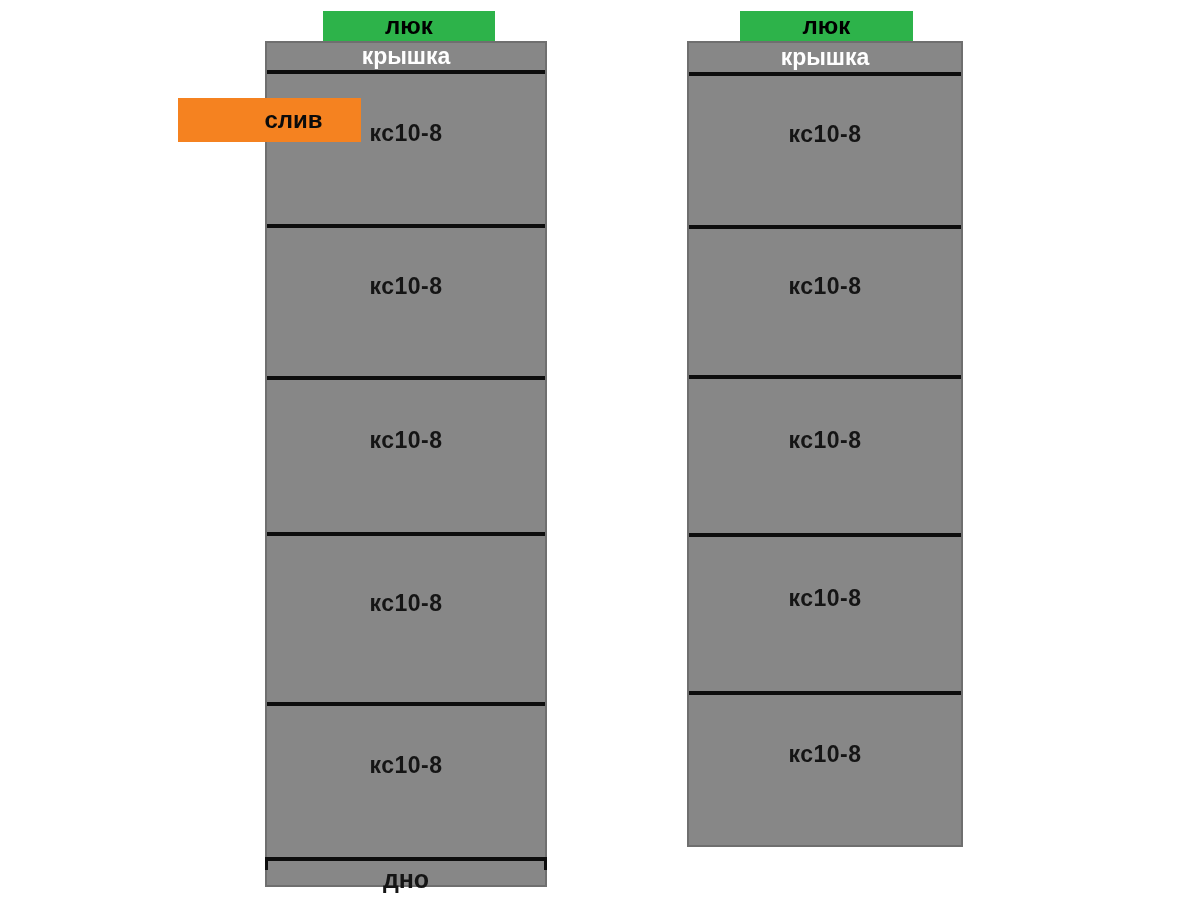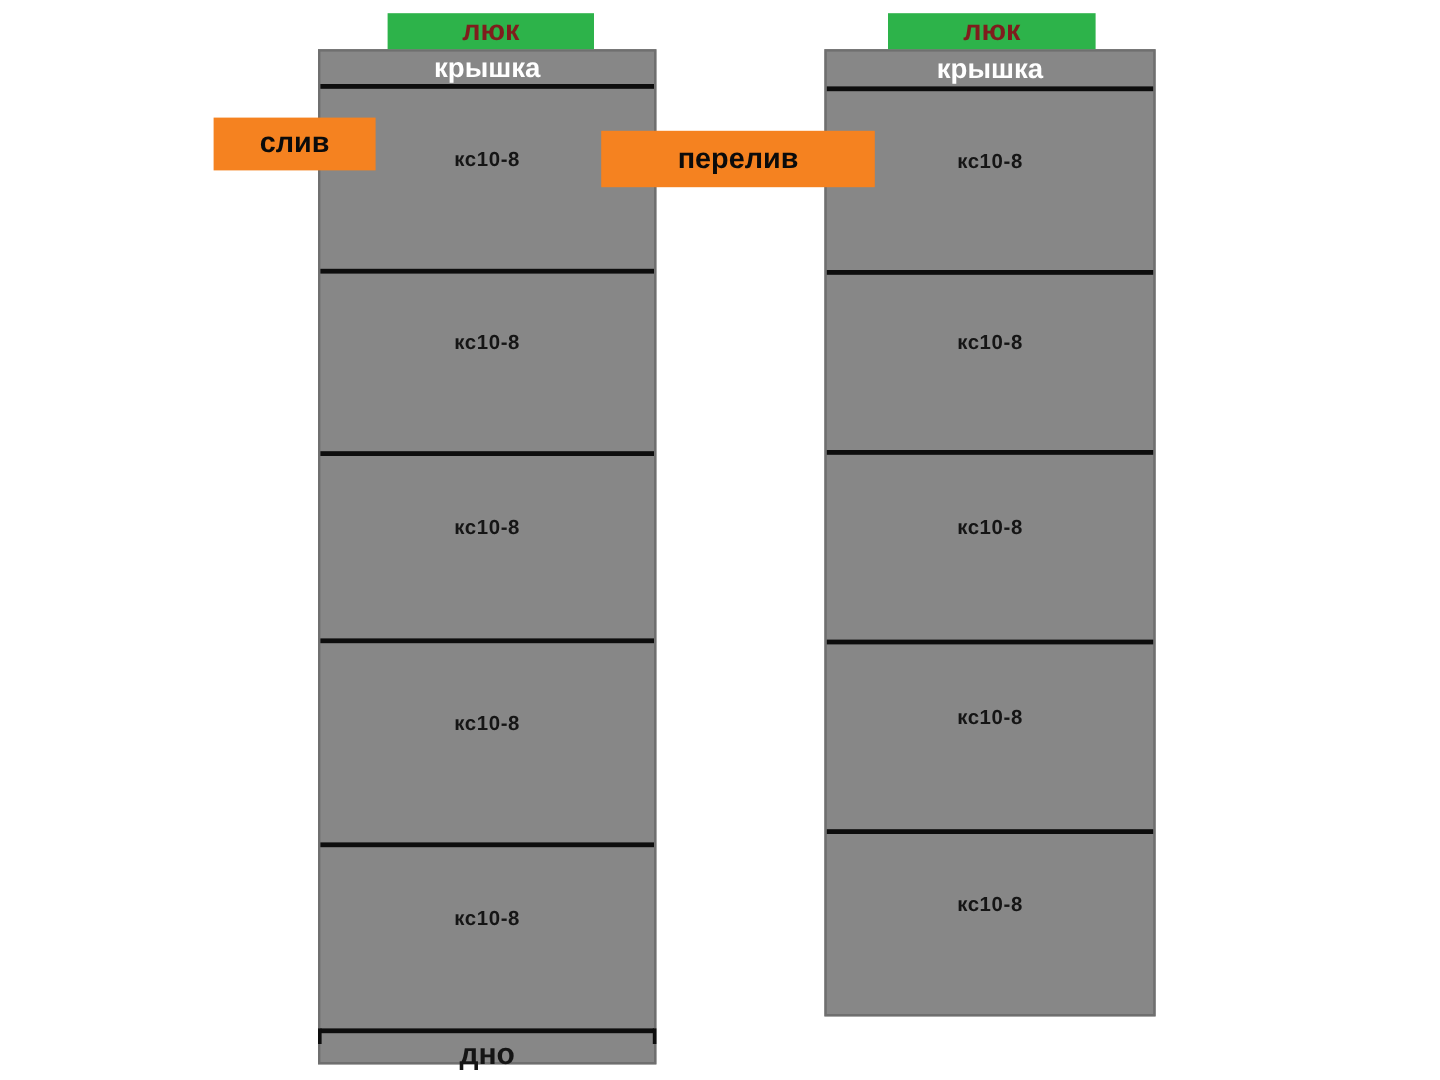--- a/index.html
+++ b/index.html
@@ -41,21 +41,21 @@
     color: #ffffff;
   }
   .column-left  .cover { height: 27px; }
   .column-right .cover { height: 29px; }
 
   .ring { border-top: 4px solid var(--line-black, #0d0d0d); }
   .ring-label {
     position: relative;
     top: -16px;
     font-weight: bold;
-    font-size: 17px;
+    font-size: 23px;
     color: #151515;
     letter-spacing: 0.5px;
   }
   .lc-r1 { height: 154px; } .lc-r2 { height: 152px; } .lc-r3 { height: 156px; }
   .lc-r4 { height: 170px; } .lc-r5 { height: 155px; }
   .rc-r1 { height: 153px; } .rc-r2 { height: 150px; } .rc-r3 { height: 158px; }
   .rc-r4 { height: 158px; } .rc-r5 { height: 154px; }
 
   .bottom-strip {
     height: 40px;
@@ -78,37 +78,38 @@
 
   
   .hatch {
     position: absolute;
     background: var(--hatch-green, #2db34a);
     display: flex;
     align-items: center;
     justify-content: center;
     font-weight: bold;
     font-size: 24px;
-    color: #7f1d1d;
+    color: #000000;
     z-index: 2;
   }
   .hatch-left  { left: 323px; top: 11px; width: 172px; height: 30px; }
   .hatch-right { left: 740px; top: 11px; width: 173px; height: 30px; }
 
   
   .callout {
     position: absolute;
     background: var(--callout-orange, #f58220);
     display: flex;
     align-items: center;
     justify-content: center;
     font-weight: bold;
     font-size: 24px;
     color: #0b0b0b;
     z-index: 5;
+    padding-left: 48px;
   }
   .callout-drain    { left: 178px; top:  98px; width: 135px; height: 44px; }
   .callout-overflow { left: 501px; top: 109px; width: 228px; height: 47px; }
 </style>
 </head>
 <body>
 
 <div class="stage">
 
   <div class="hatch hatch-left">люк</div>
@@ -151,15 +152,14 @@
     </div>
     <div class="seg ring rc-r4">
       <span class="ring-label">кс10-8</span>
     </div>
     <div class="seg ring rc-r5">
       <span class="ring-label">кс10-8</span>
     </div>
   </div>
 
   <div class="callout callout-drain">слив</div>
-  <div class="callout callout-overflow">перелив</div>
 
 </div>
 
 </body></html>

